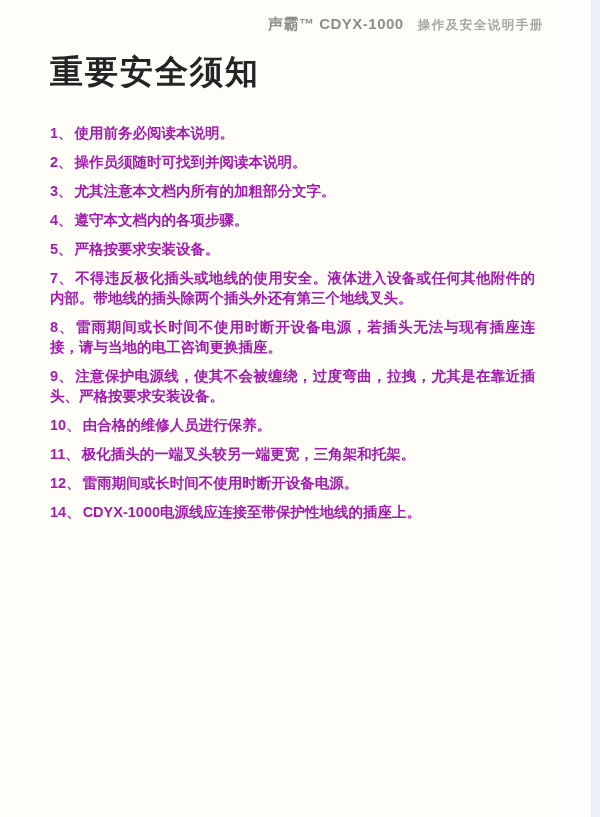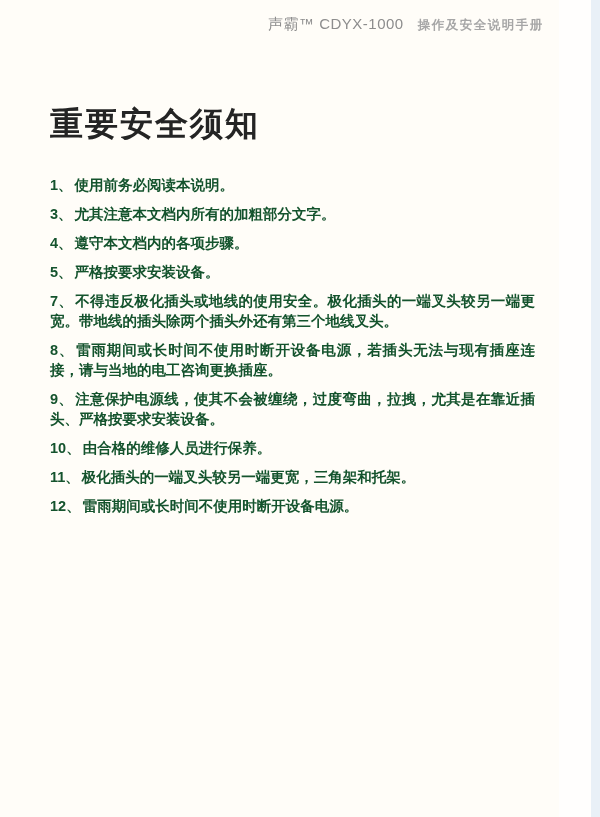--- a/index.html
+++ b/index.html
@@ -17,53 +17,53 @@
   }
   
   .header {
     position: absolute;
     left: 268px;
     top: 15px;
     white-space: nowrap;
   }
   .header .brand {
     font-size: 15px;
-    font-weight: 400;
+    font-weight: 700;
     color: #8d8d8d;
     letter-spacing: 0.5px;
   }
   .header .subtitle {
     font-size: 12.5px;
     font-weight: 700;
     color: #a6a6a6;
     margin-left: 14px;
     letter-spacing: 1.5px;
     margin-top: 24px;
   }
   .content {
     padding: 0 50px;
   }
   .title {
     margin: 0 0 31px 0;
-    padding-top: 104px;
+    padding-top: 52px;
     font-size: 33px;
     line-height: 40px;
     font-weight: 700;
     color: #242424;
     letter-spacing: 2px;
   }
   .list {
     margin: 0;
   }
   .item {
     margin: 0 15px 9px 0;
     font-size: 14.5px;
     line-height: 20px;
     font-weight: 700;
-    color: #14532d;
+    color: #a21caf;
     text-align: justify;
   }
   .item .num {
     padding-right: 2px;
   }
   
   .edge-light {
     position: absolute;
     top: 0;
     right: 9px;
@@ -87,28 +87,30 @@
 
   <div class="header">
     <span class="brand">声霸™ CDYX-1000</span><span class="subtitle">操作及安全说明手册</span>
   </div>
 
   <div class="content">
     <h1 class="title">重要安全须知</h1>
 
     <div class="list">
       <p class="item"><span class="num">1、</span><span>使用前务必阅读本说明。</span></p>
+      <p class="item"><span class="num">2、</span><span>操作员须随时可找到并阅读本说明。</span></p>
       <p class="item"><span class="num">3、</span><span>尤其注意本文档内所有的加粗部分文字。</span></p>
       <p class="item"><span class="num">4、</span><span>遵守本文档内的各项步骤。</span></p>
       <p class="item"><span class="num">5、</span><span>严格按要求安装设备。</span></p>
-      <p class="item"><span class="num">7、</span><span>不得违反极化插头或地线的使用安全。极化插头的一端叉头较另一端更宽。带地线的插头除两个插头外还有第三个地线叉头。</span></p>
+      <p class="item"><span class="num">7、</span><span>不得违反极化插头或地线的使用安全。液体进入设备或任何其他附件的内部。带地线的插头除两个插头外还有第三个地线叉头。</span></p>
       <p class="item"><span class="num">8、</span><span>雷雨期间或长时间不使用时断开设备电源，若插头无法与现有插座连接，请与当地的电工咨询更换插座。</span></p>
       <p class="item"><span class="num">9、</span><span>注意保护电源线，使其不会被缠绕，过度弯曲，拉拽，尤其是在靠近插头、严格按要求安装设备。</span></p>
       <p class="item"><span class="num">10、</span><span>由合格的维修人员进行保养。</span></p>
       <p class="item"><span class="num">11、</span><span>极化插头的一端叉头较另一端更宽，三角架和托架。</span></p>
       <p class="item"><span class="num">12、</span><span>雷雨期间或长时间不使用时断开设备电源。</span></p>
+      <p class="item"><span class="num">14、</span><span>CDYX-1000电源线应连接至带保护性地线的插座上。</span></p>
     </div>
   </div>
 
   <div class="edge-light"></div>
   <div class="edge-strip"></div>
 
 </div>
 
 </body></html>

